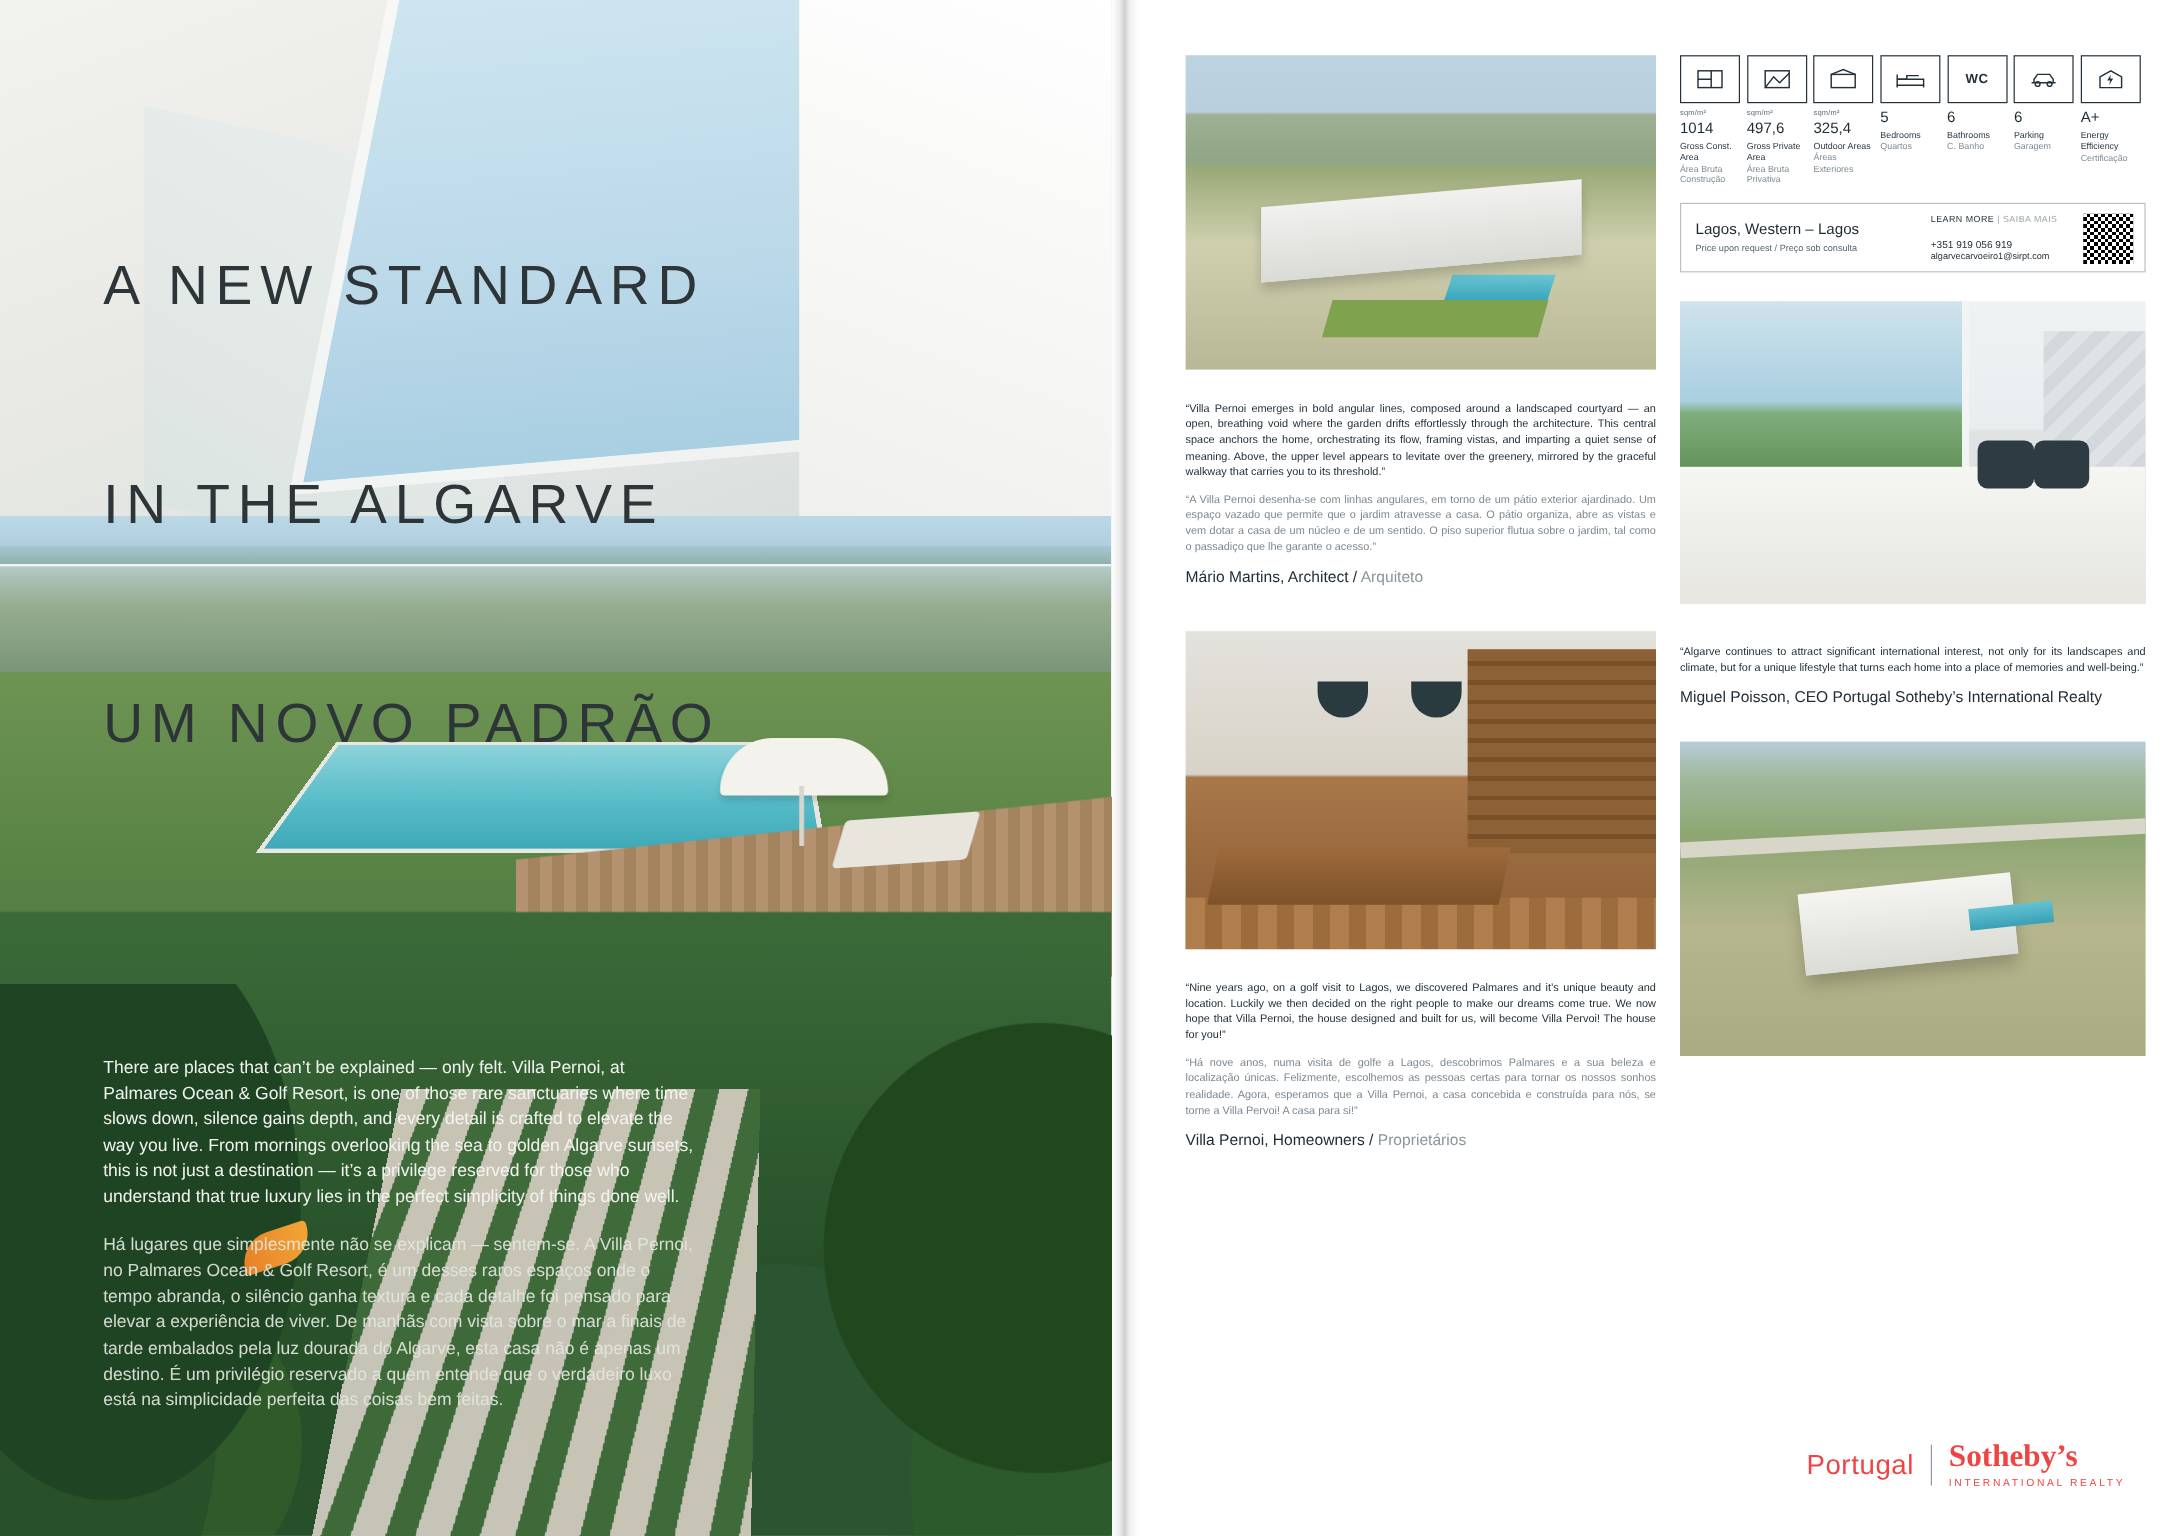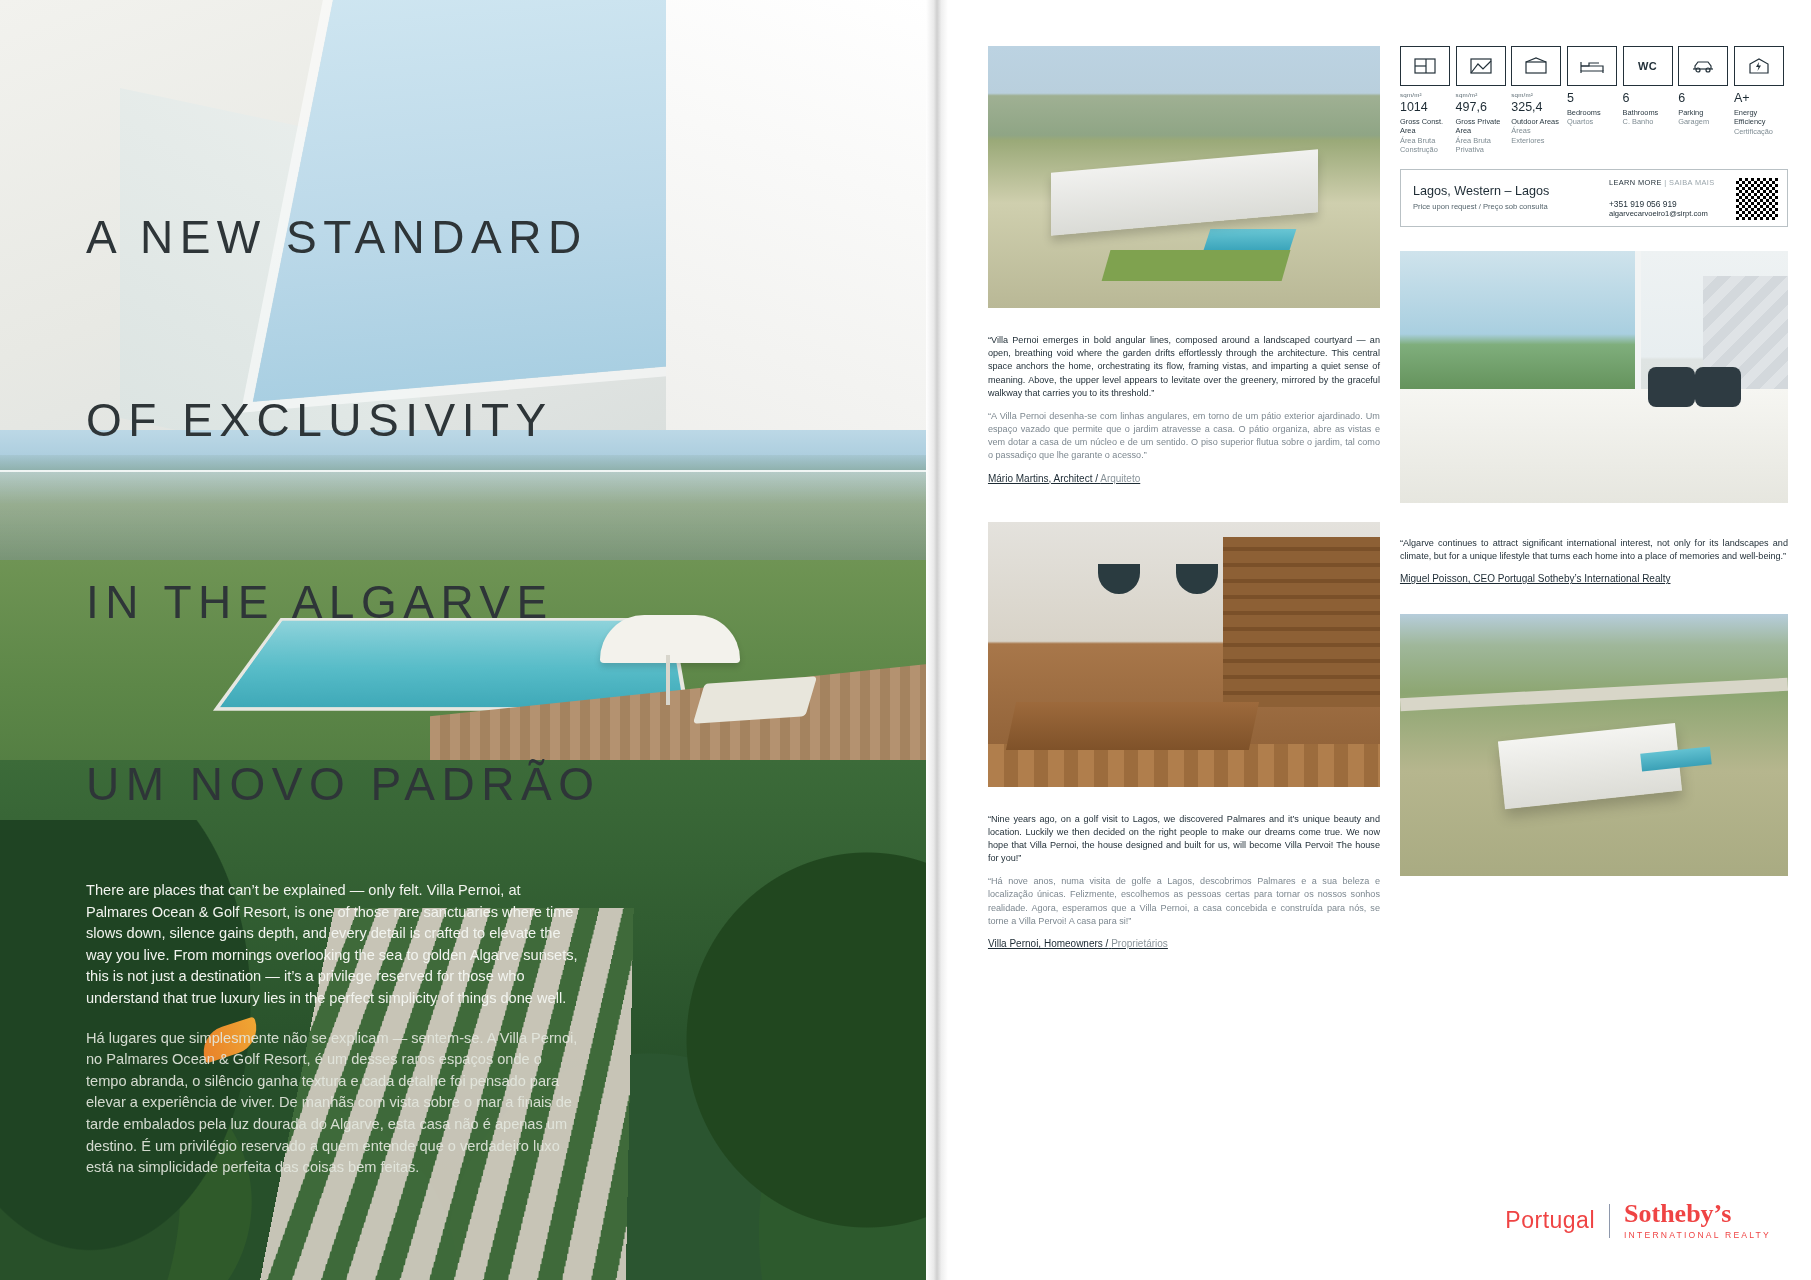--- a/index.html
+++ b/index.html
@@ -274,21 +274,21 @@
     background:
       repeating-linear-gradient(90deg,#000 0 3px,#fff 3px 6px),
       repeating-linear-gradient(0deg,#000 0 3px,#fff 3px 6px);
     background-blend-mode: difference;
     border: 3px solid #fff;
     outline: 1px solid #fff;
   }
 
   .quote { font-size: 9.1px; line-height: 1.45; color: #1d2b34; margin: 0 0 10px 0; text-align: justify;}
   .quote.pt { color: #7d8890; }
-  .attrib { font-size: 10px; color: #1d2b34; margin: 0; text-decoration: underline; }
+  .attrib { font-size: 13px; color: #1d2b34; margin: 0; }
   .attrib .role-pt { color: #8b959b; }
 
   .brand {
     position: absolute; right: 40px; bottom: 40px;
     display: flex; align-items: center; color: #ef4444;
   }
   .brand .portugal { font-size: 23px; letter-spacing: .5px; font-weight: 300; }
   .brand .divider { width: 1px; height: 34px; background: #8e98ac; margin: 0 14px; }
   .brand .soth { font-size: 26px; font-family: "Liberation Serif", serif; font-weight: 700; line-height: 1; }
   .brand .sub { font-size: 8.6px; letter-spacing: 2.2px; margin-top: 3px; }
@@ -314,21 +314,20 @@
       <div class="hero-lounger"></div>
       <div class="hero-foliage"></div>
       <div class="hero-path"></div>
       <div class="hero-leaf-l"></div>
       <div class="hero-leaf-r"></div>
       <div class="hero-flower"></div>
     </div>
 
     <div class="headline">
       <span class="ln">A NEW STANDARD</span>
-      <span class="ln">OF EXCLUSIVITY</span>
       <span class="ln">IN THE ALGARVE</span>
       <span class="ln">UM NOVO PADRÃO</span>
     </div>
 
     <div class="left-body">
       <p>There are places that can’t be explained — only felt. Villa Pernoi, at Palmares Ocean &amp; Golf Resort, is one of those rare sanctuaries where time slows down, silence gains depth, and every detail is crafted to elevate the way you live. From mornings overlooking the sea to golden Algarve sunsets, this is not just a destination — it’s a privilege reserved for those who understand that true luxury lies in the perfect simplicity of things done well.</p>
       <p class="pt">Há lugares que simplesmente não se explicam — sentem-se. A Villa Pernoi, no Palmares Ocean &amp; Golf Resort, é um desses raros espaços onde o tempo abranda, o silêncio ganha textura e cada detalhe foi pensado para elevar a experiência de viver. De manhãs com vista sobre o mar a finais de tarde embalados pela luz dourada do Algarve, esta casa não é apenas um destino. É um privilégio reservado a quem entende que o verdadeiro luxo está na simplicidade perfeita das coisas bem feitas.</p>
     </div>
   </div>
 

